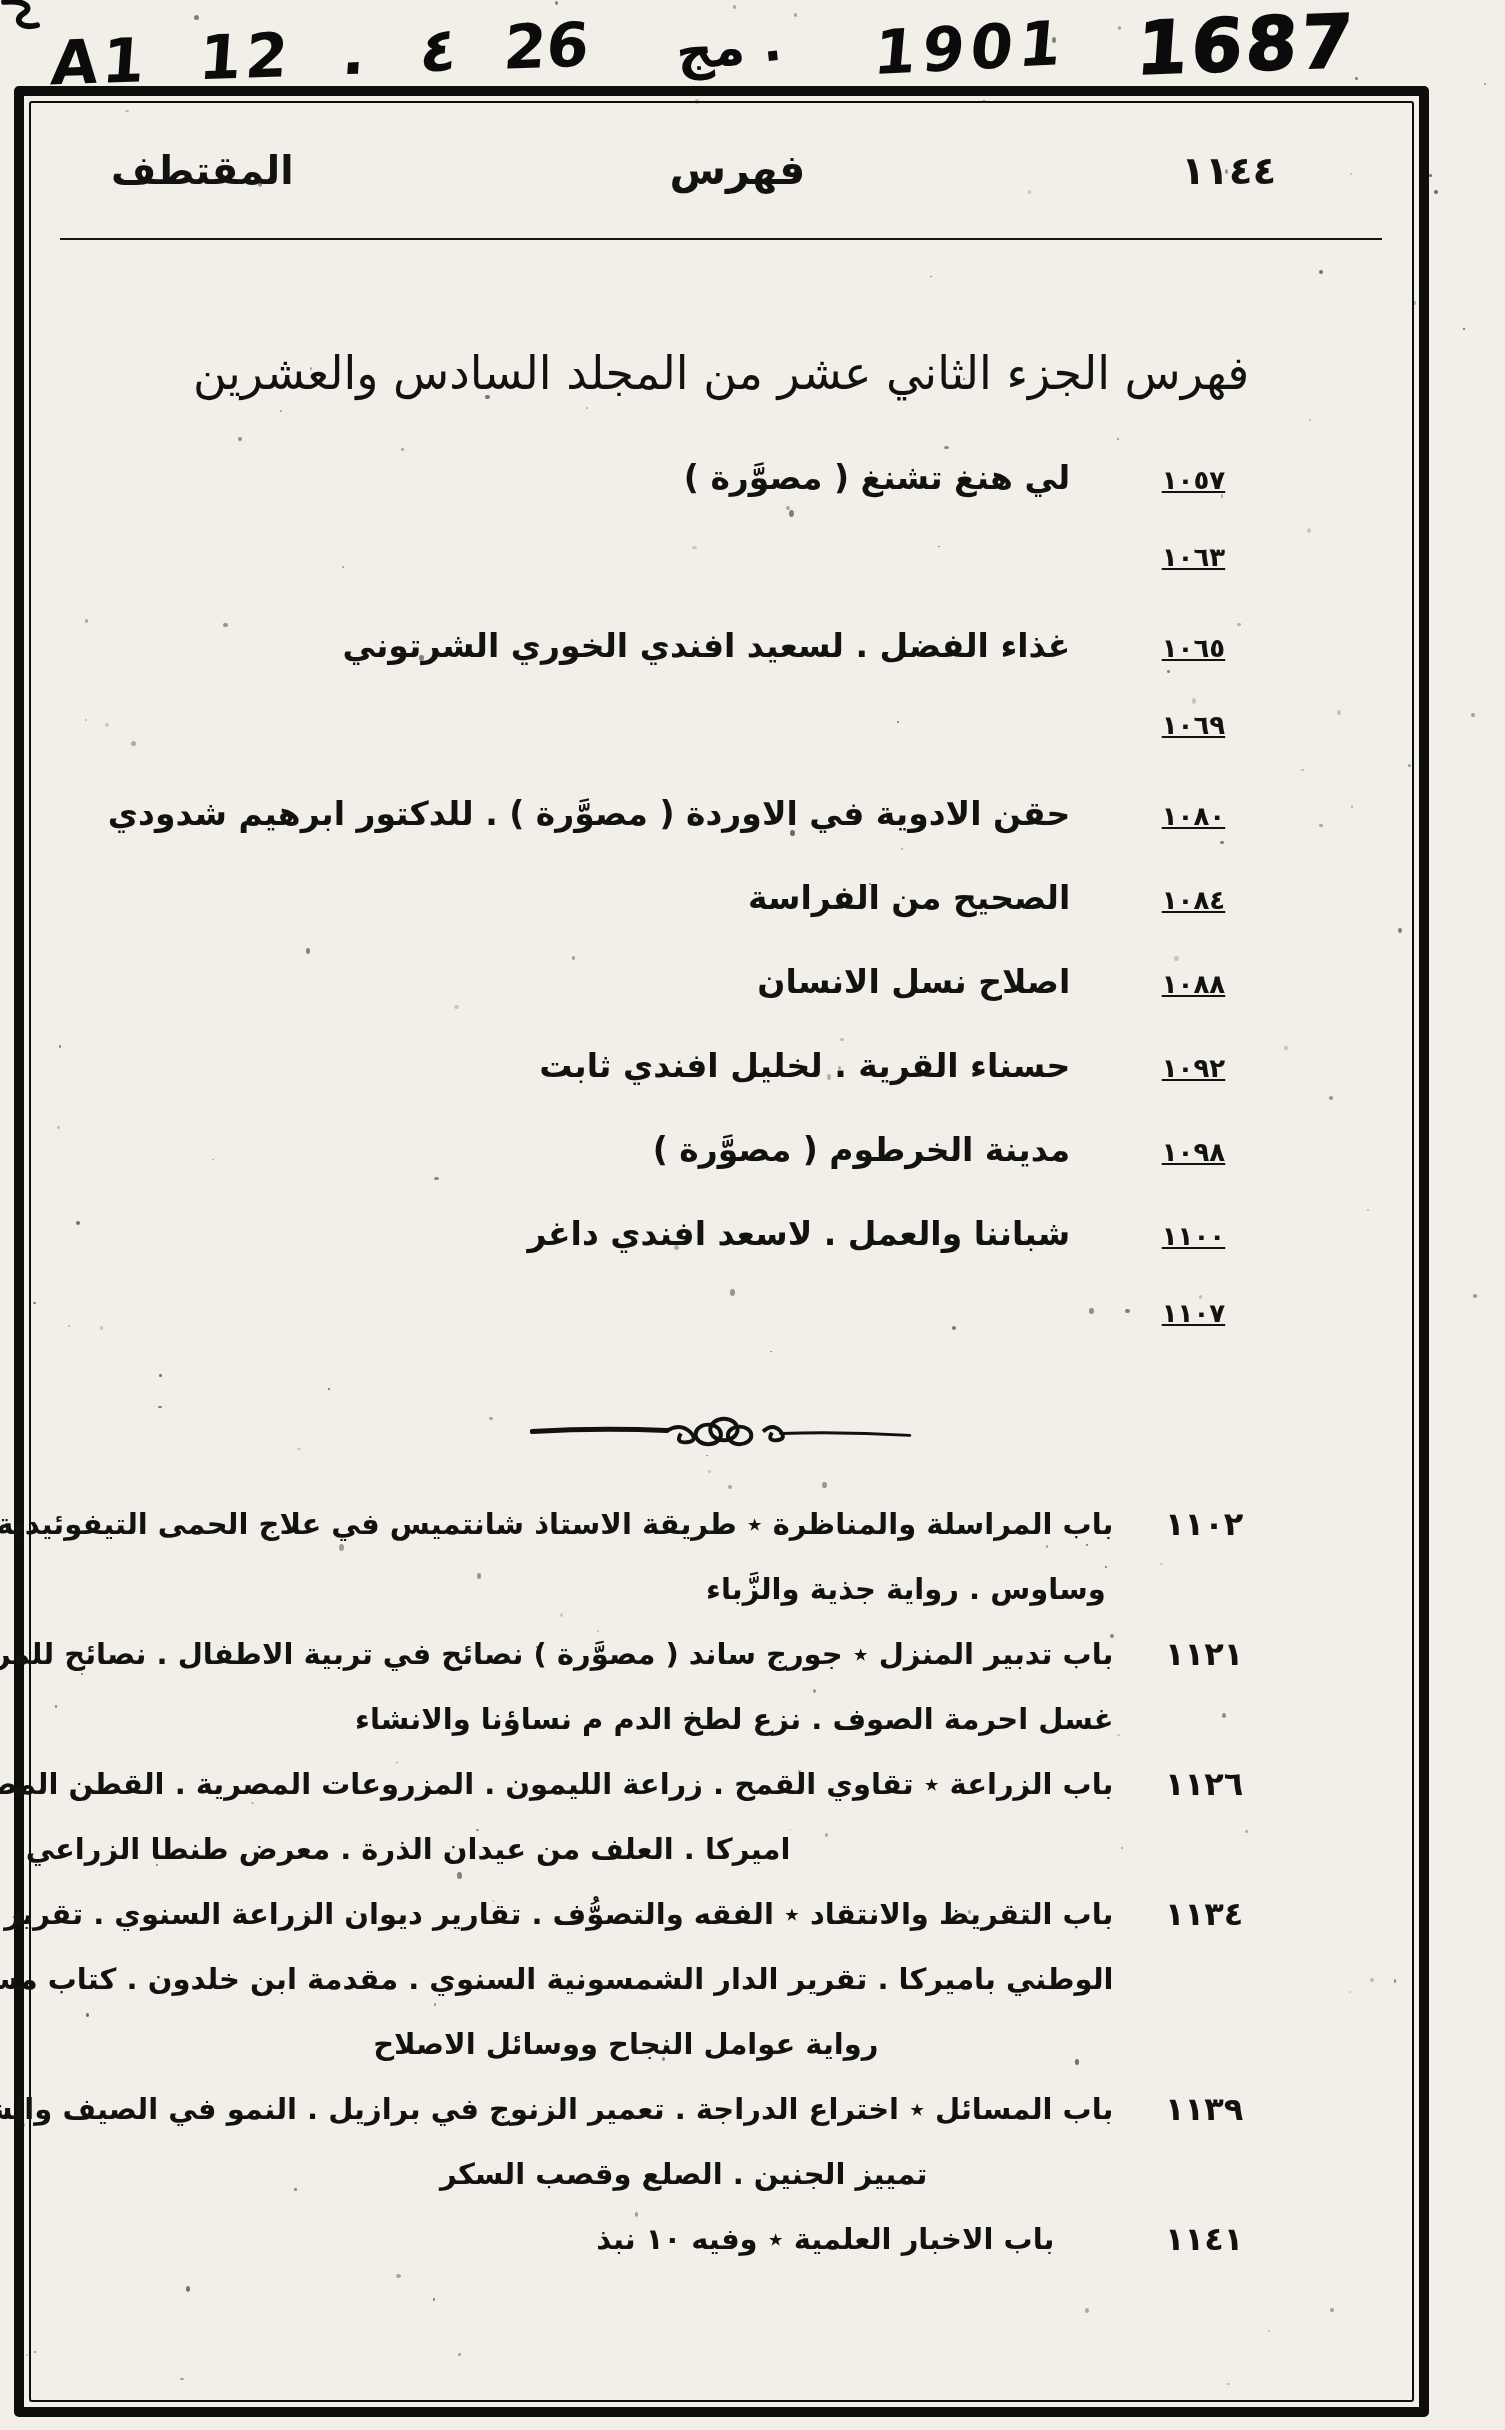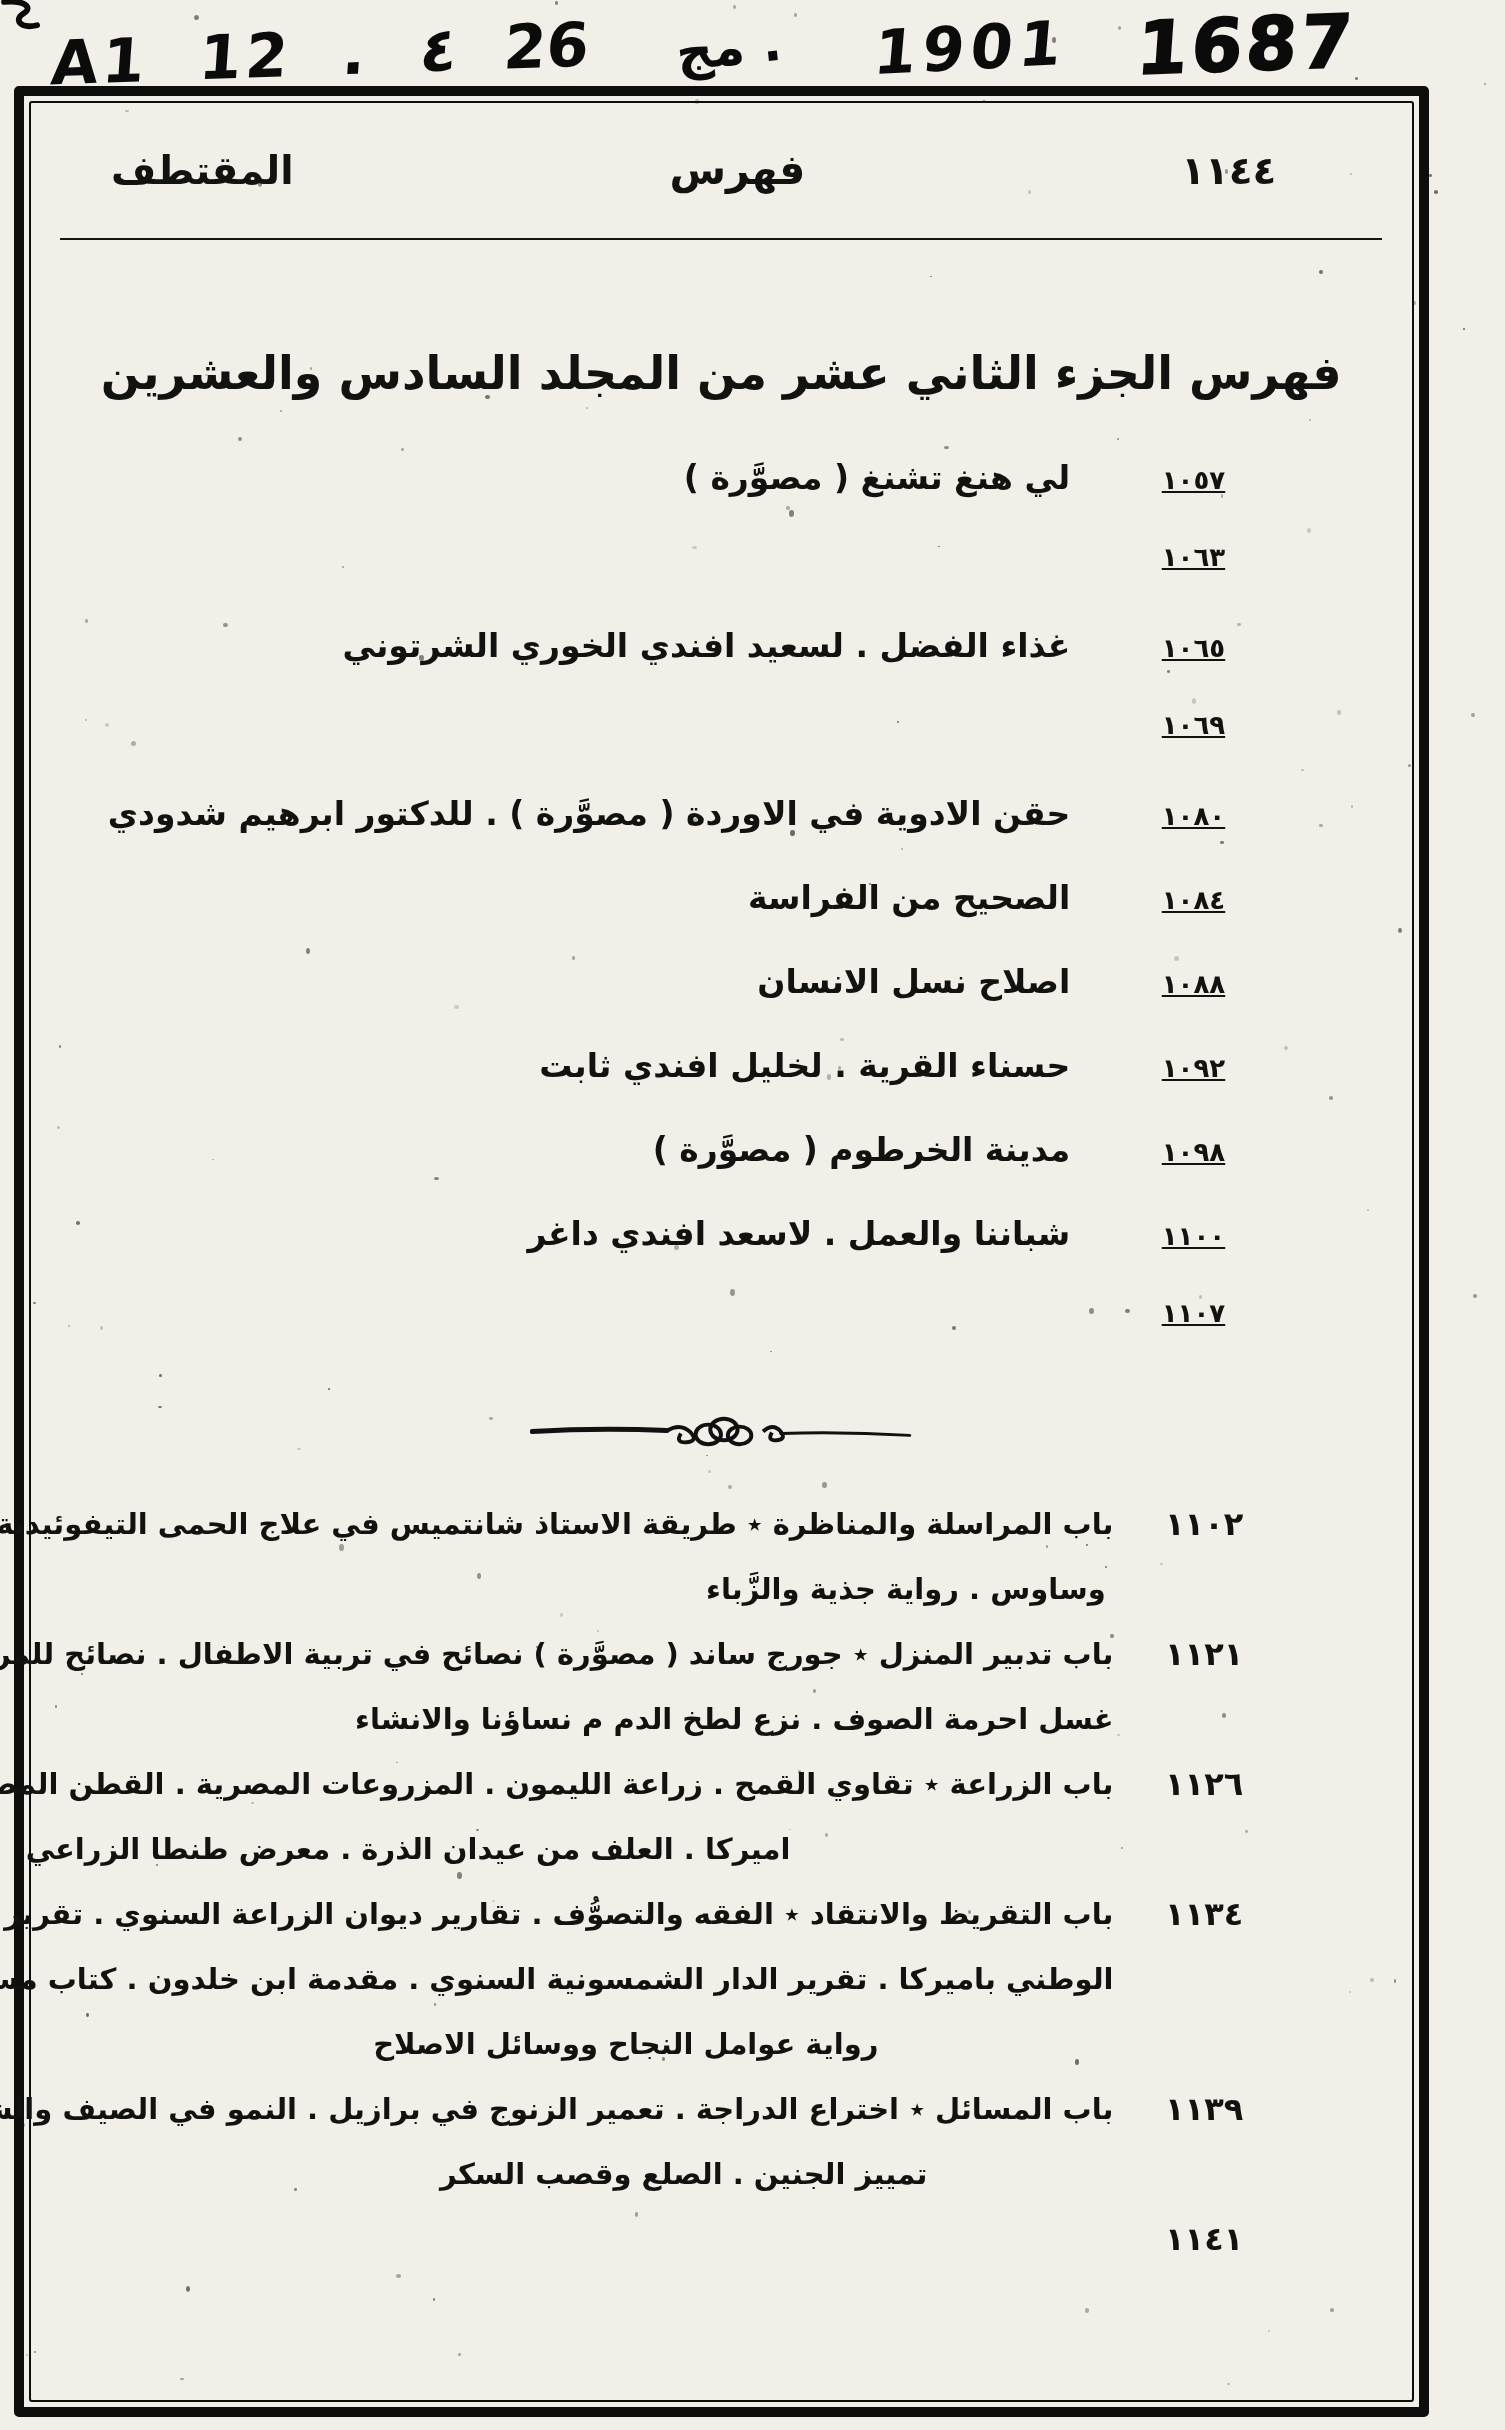--- a/index.html
+++ b/index.html
@@ -35,21 +35,21 @@
     direction:rtl;display:flex;align-items:center;
     height:135px;margin:0 7.8px;border-bottom:2.9px solid #151513;
   }
   .h-num{margin-right:106px;font-size:39px;font-weight:700;letter-spacing:3.9px;}
   .h-center{flex:1;text-align:center;font-size:41px;font-weight:700;}
   .h-journal{margin-left:51px;font-size:39px;font-weight:700;}
   
   .toc-title{
     direction:rtl;text-align:center;
     margin:106px 39px 0 39px;
-    font-size:46px;font-weight:700;line-height:1.2;
+    font-size:46px;font-weight:400;line-height:1.2;
   }
   
   .toc-list{margin-top:57px;}
   .toc-row{direction:rtl;display:flex;align-items:baseline;height:84px;padding-right:165px;}
   .toc-row .num{width:110px;flex:0 0 110px;font-size:26px;font-weight:700;letter-spacing:2.9px;text-decoration:underline;}
   .toc-row .txt{font-size:33px;font-weight:700;white-space:nowrap;padding-right:45px;}
   
   .divider-wrap{text-align:center;margin-top:25.5px;height:45px;}
   
   .sections{margin-top:39px;}
@@ -172,20 +172,23 @@
           </div>
           <div class="sec-row">
             <span class="num">١١٣٩</span>
             <div class="sec-text">
               <div class="sec-line" style="padding-right: 0px;">باب المسائل ٭ اختراع الدراجة . تعمير الزنوج في برازيل . النمو في الصيف والشتاء .</div>
               <div class="sec-line" style="padding-right: 186px;">تمييز الجنين . الصلع وقصب السكر</div>
             </div>
           </div>
           <div class="sec-row">
             <span class="num">١١٤١</span>
+            <div class="sec-text">
+              <div class="sec-line" style="padding-right: 59px;">باب الاخبار العلمية ٭ وفيه ١٠ نبذ</div>
+            </div>
           </div>
         </div>
 
     </div>
   </div>
 
 </div>
 
 <div class="speck" style="left: 1221px; top: 494px; width: 2.4px; height: 3.6px; opacity: 0.34;"></div>
 <div class="speck" style="left: 156px; top: 1864px; width: 1.6px; height: 2.2px; opacity: 0.52;"></div>

